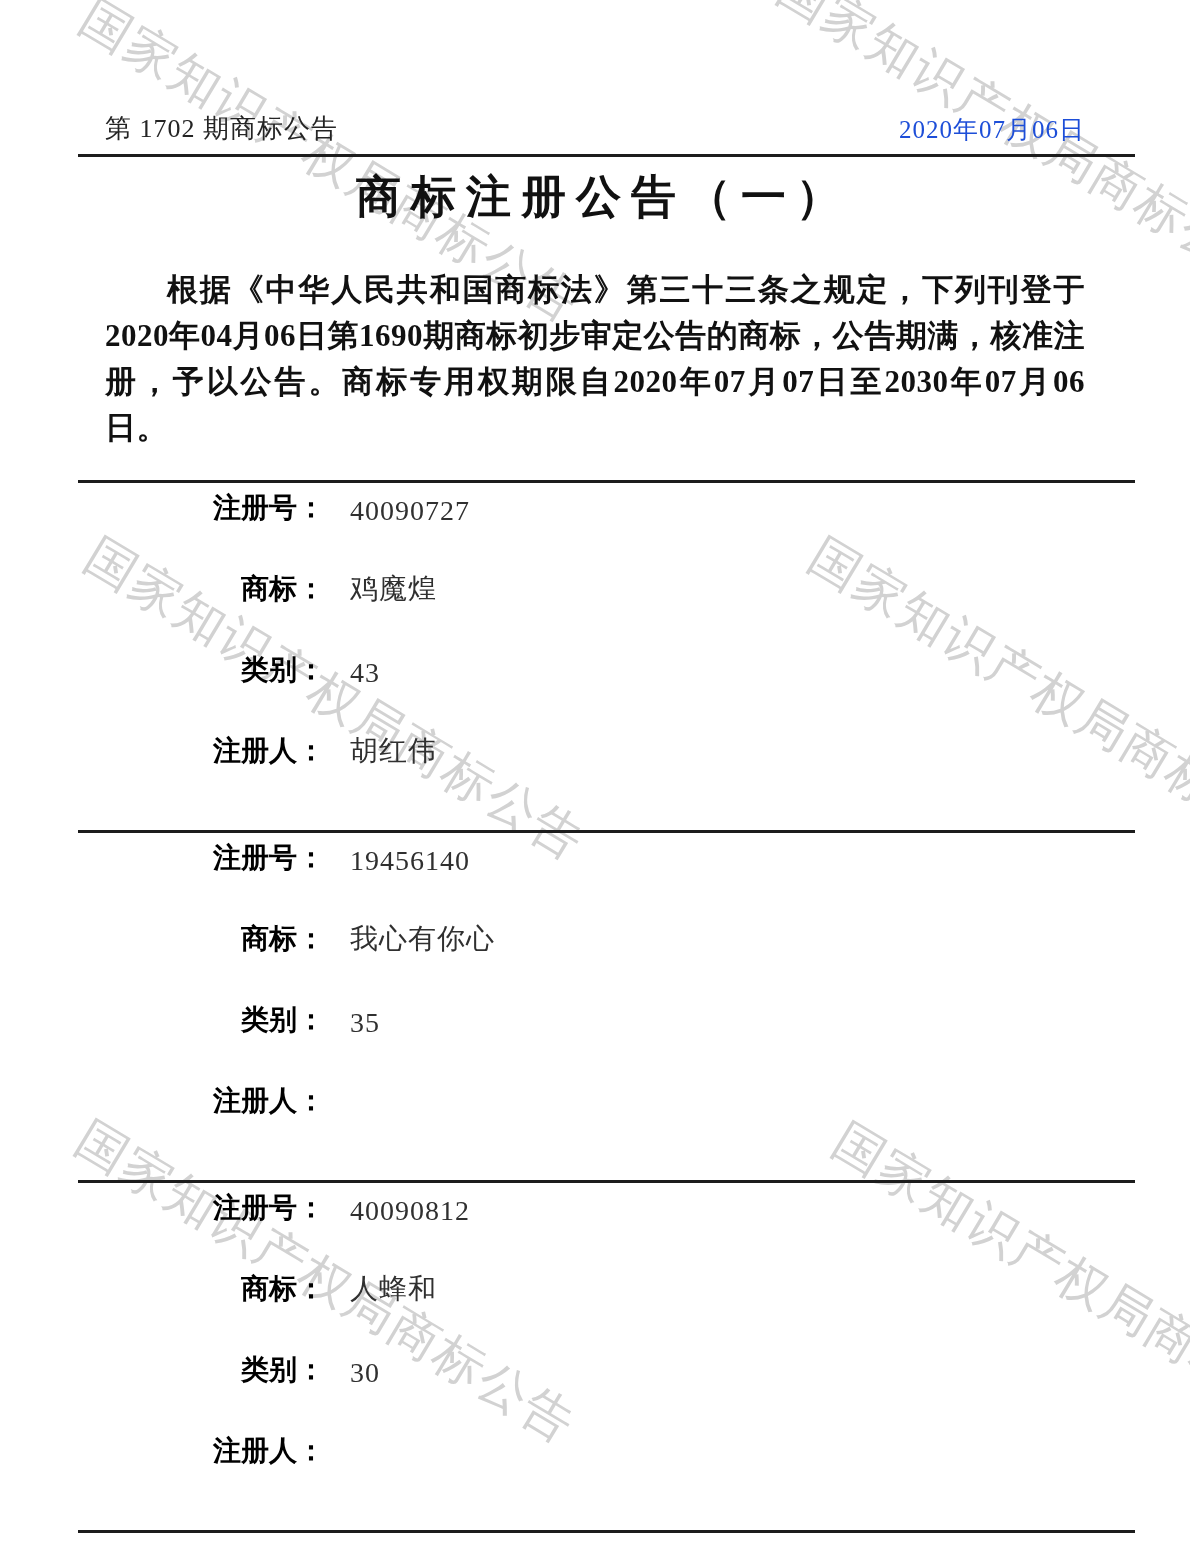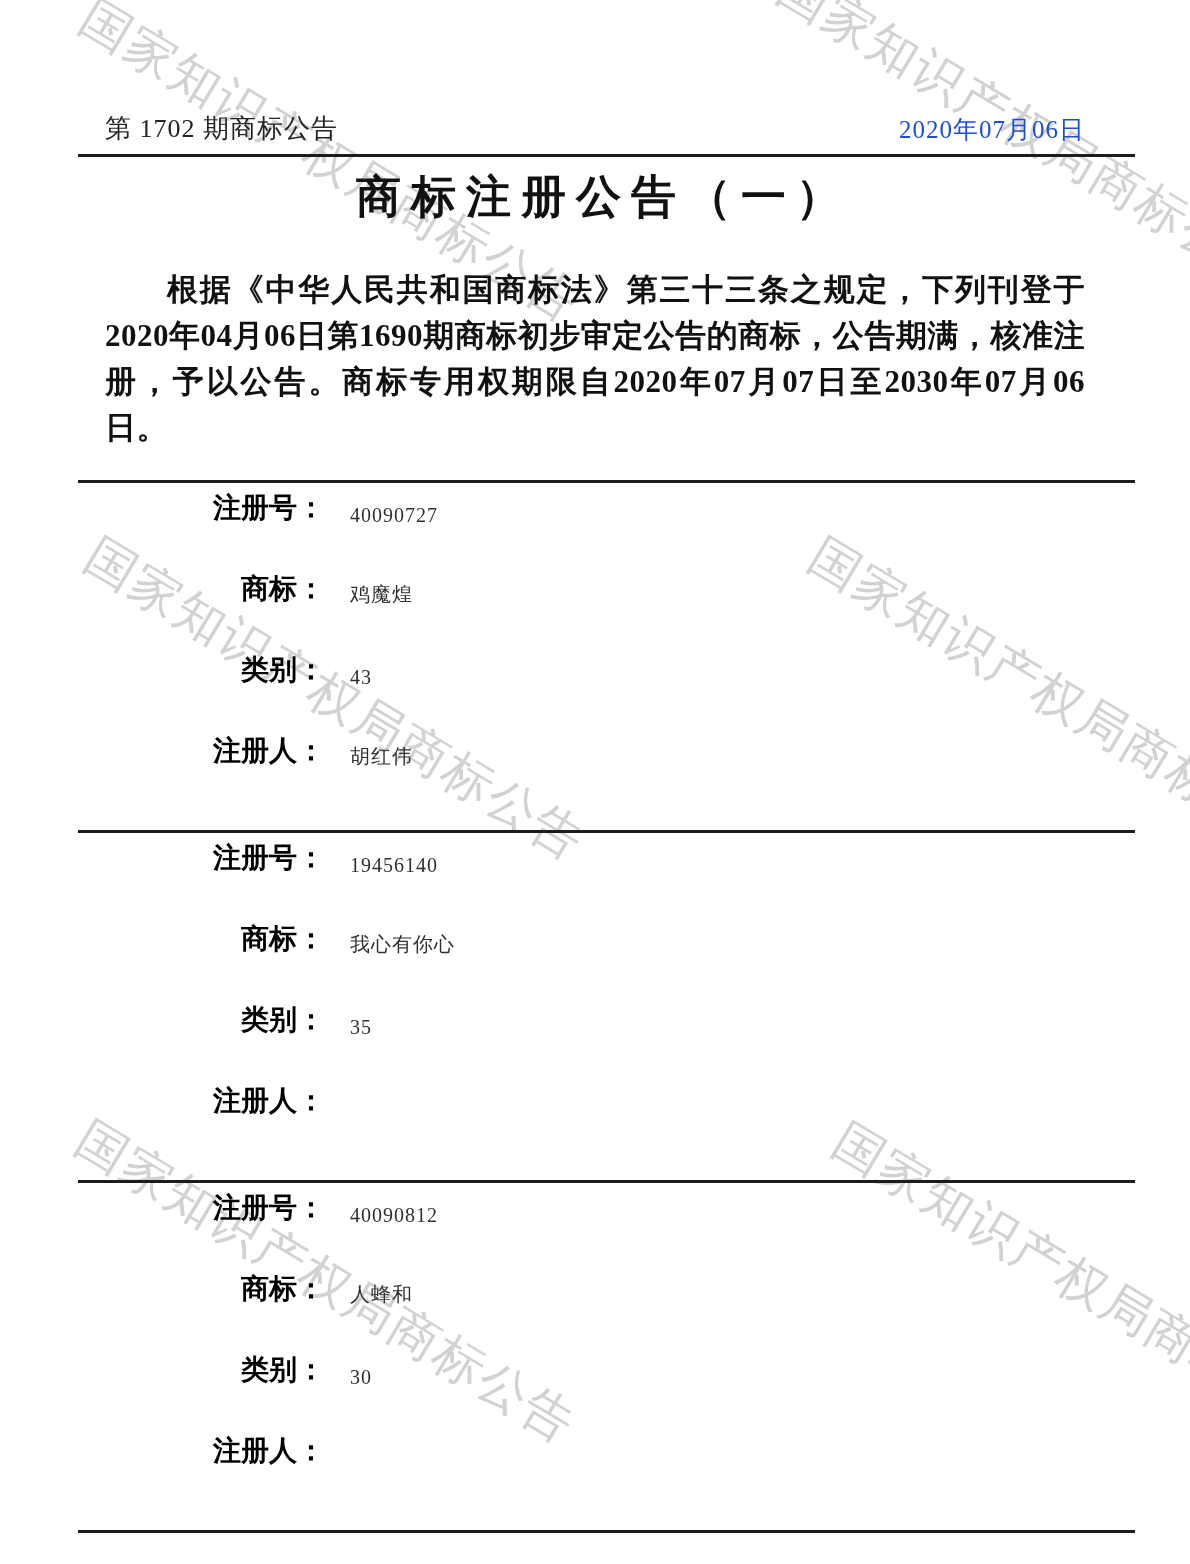--- a/index.html
+++ b/index.html
@@ -74,21 +74,21 @@
     display:inline-block;
     width:220px;margin-left:105px;
     text-align:right;
     font-family:"Liberation Sans","DejaVu Sans",sans-serif;
     font-weight:bold;
     font-size:28px;
     color:#000;
   }
   .value{
     margin-left:25px;
-    font-size:20px;
+    font-size:28px;
     color:#303030;
     letter-spacing:1px;
     font-family:"Liberation Serif","DejaVu Serif",serif;
   }
 </style>
 </head>
 <body>
 
 <div class="page">
 

